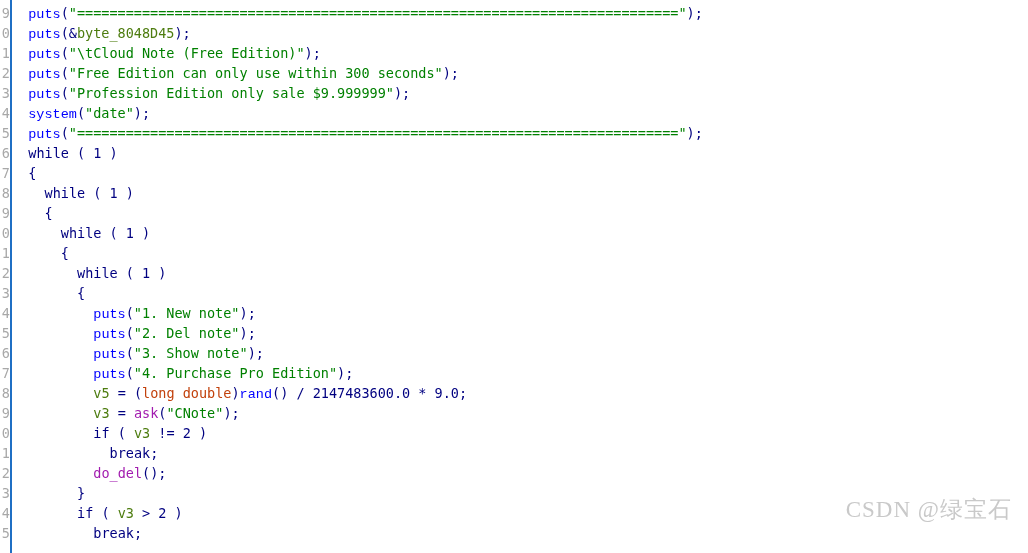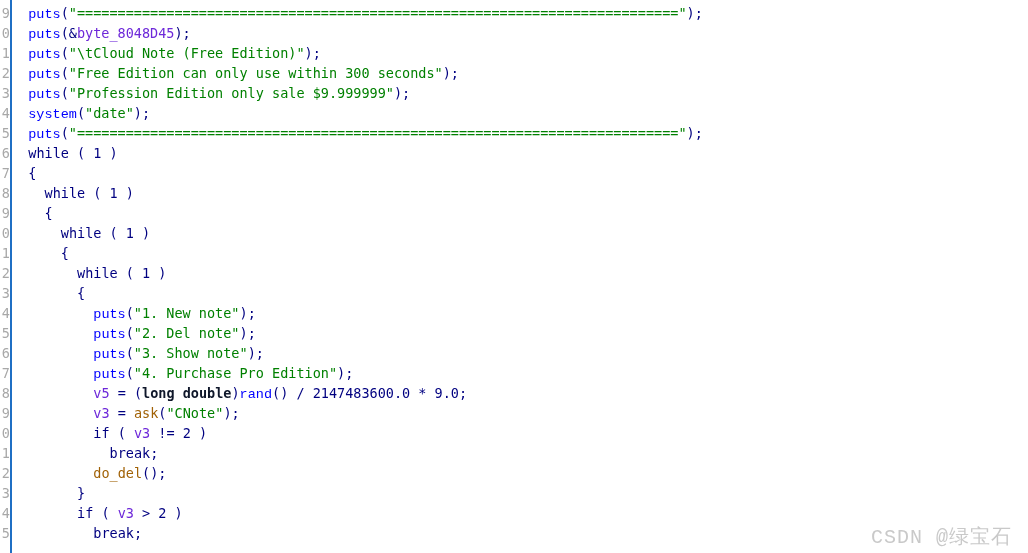--- a/index.html
+++ b/index.html
@@ -67,32 +67,32 @@
     color: #000080;
   }
   .cline {
     height: 20px;
     line-height: 20px;
     white-space: pre;
     font-family: "DejaVu Sans Mono", "Liberation Mono", monospace;
   }
   
   .t-fn    { color: #0000ff; font-family: Liberation Mono, monospace; }   
-  .t-ufn   { color: #a16207; }   
+  .t-ufn   { color: #a21caf; }   
   .t-str   { color: #008000; }   
   .t-kw    { color: #000080; }   
-  .t-var   { color: #6d28d9; }   
-  .t-type  { color: #0f172a; font-weight: bold; }
+  .t-var   { color: #4d7c0f; }   
+  .t-type  { color: #c2410c; }
   
   #watermark {
     position: absolute;
     right: 16px;
-    bottom: 3px;
-    font-family: Liberation Mono, monospace;
-    font-size: 20px;
+    bottom: 28px;
+    font-family: Liberation Serif, serif;
+    font-size: 23px;
     color: #c9c9c9;
     letter-spacing: 1px;
     white-space: nowrap;
     user-select: none;
   }
 </style>
 </head>
 <body>
 
 <div id="viewport">

